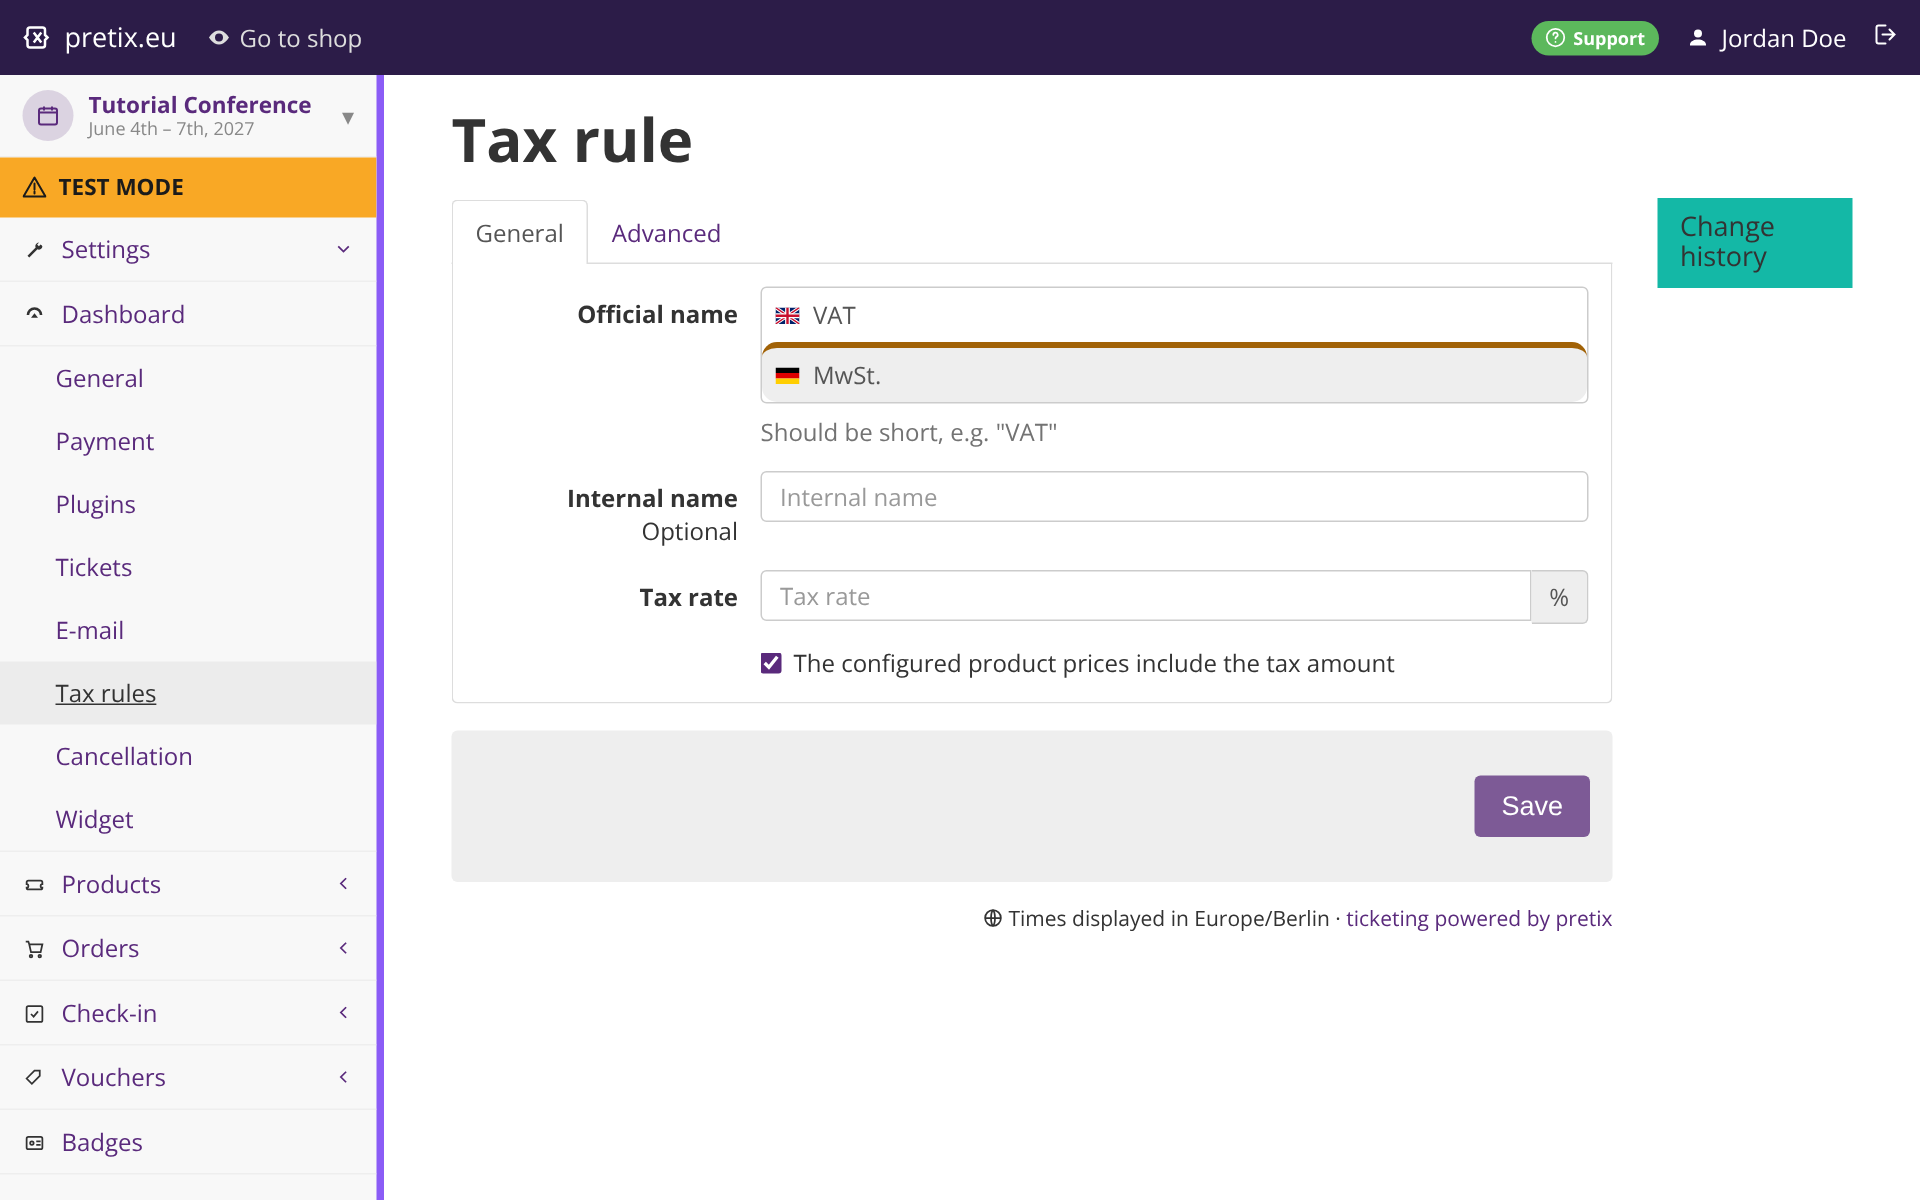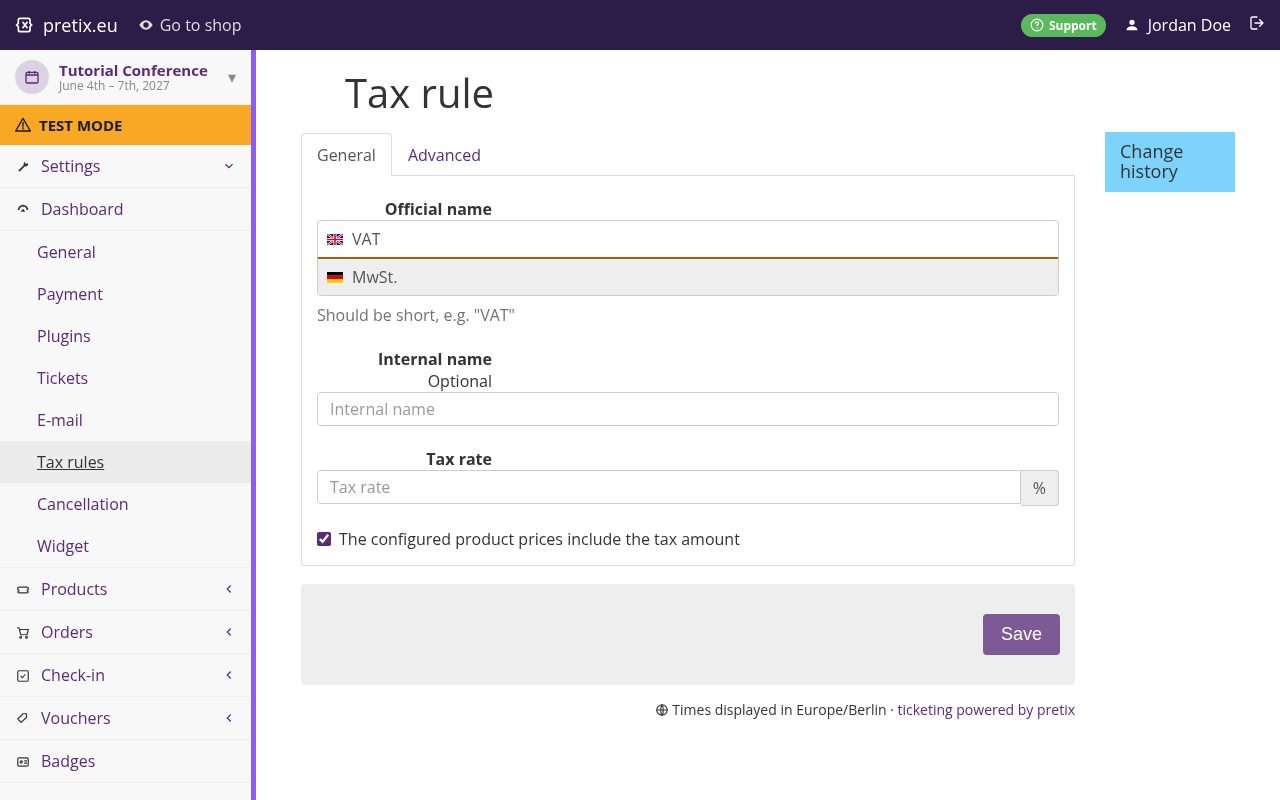--- a/index.html
+++ b/index.html
@@ -112,28 +112,28 @@
   .sub-item {
     display: block;
     padding: 10px 15px 10px 37px;
     color: #5a2a7c;
     text-decoration: none;
     font-size: 16px;
   }
   .sub-item.active { background: #ececec; color: #333; text-decoration: underline; }
 
   
-  h1 { font-size: 40px; font-weight: 400; color: #333; margin-bottom: 12px; margin-left: 44px; }
+  h1 { font-size: 40px; font-weight: 700; color: #333; margin-bottom: 12px; }
 
   .content-row { display: flex; gap: 30px; align-items: flex-start; }
   .content-left { flex: 1 1 auto; }
   .content-right { width: 130px; flex-shrink: 0; }
 
   .change-history {
-    background: #7dd3fc;
+    background: #14b8a6;
     padding: 10px 15px;
     font-size: 18px;
     color: #333;
     line-height: 1.1;
   }
 
   
   .tabs { display: flex; border-bottom: 1px solid #ddd; }
   .tab {
     padding: 10px 15px;
@@ -152,35 +152,35 @@
     color: #555;
   }
   .panel {
     border: 1px solid #ddd;
     border-top: none;
     padding: 15px;
     border-bottom-left-radius: 4px;
     border-bottom-right-radius: 4px;
   }
 
-  .form-row { display: flex; margin-bottom: 15px; flex-direction: column; }
+  .form-row { display: flex; margin-bottom: 15px; }
   .form-label {
     width: 190px;
     padding-top: 7px;
     text-align: right;
     padding-right: 15px;
     font-weight: 700;
     color: #333;
   }
   .form-label .opt { font-weight: 400; display: block; }
   .form-field { flex: 1; }
 
   .i18n-group { border: 1px solid #ccc; border-radius: 4px; overflow: hidden; }
   .i18n-row { display: flex; align-items: center; }
-  .i18n-row + .i18n-row { border-top: 2px solid #a16207; }
+  .i18n-row + .i18n-row { border-top: 4px solid #a16207; border-radius: 10px; }
   .i18n-row.alt { background: #eee; }
   .i18n-flag {
     width: 34px; display: flex; align-items: center; justify-content: center;
   }
   .i18n-row input {
     flex: 1; border: none; background: transparent;
     padding: 7px 10px 7px 0; font: inherit; color: #555;
   }
 
   .help-text { color: #737373; margin-top: 8px; font-size: 16px; }

